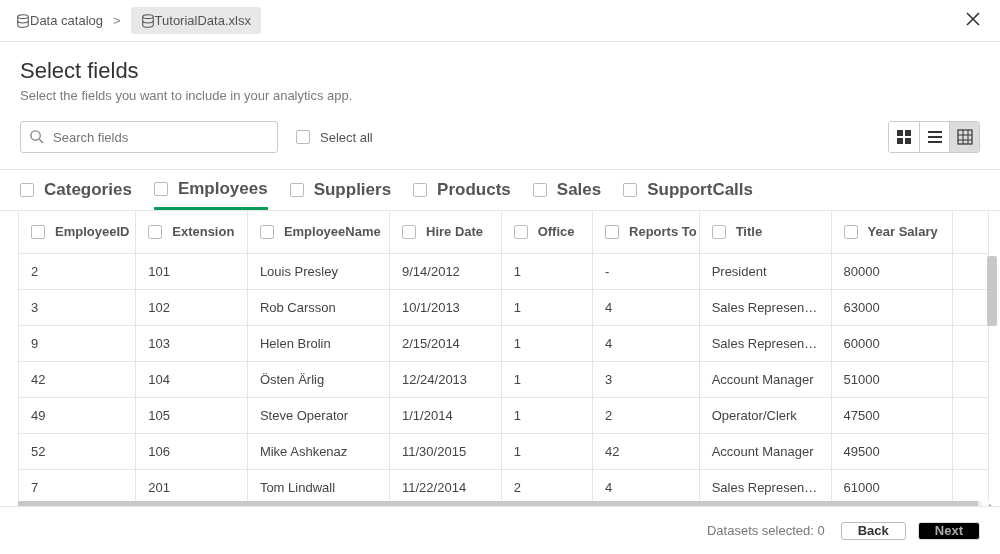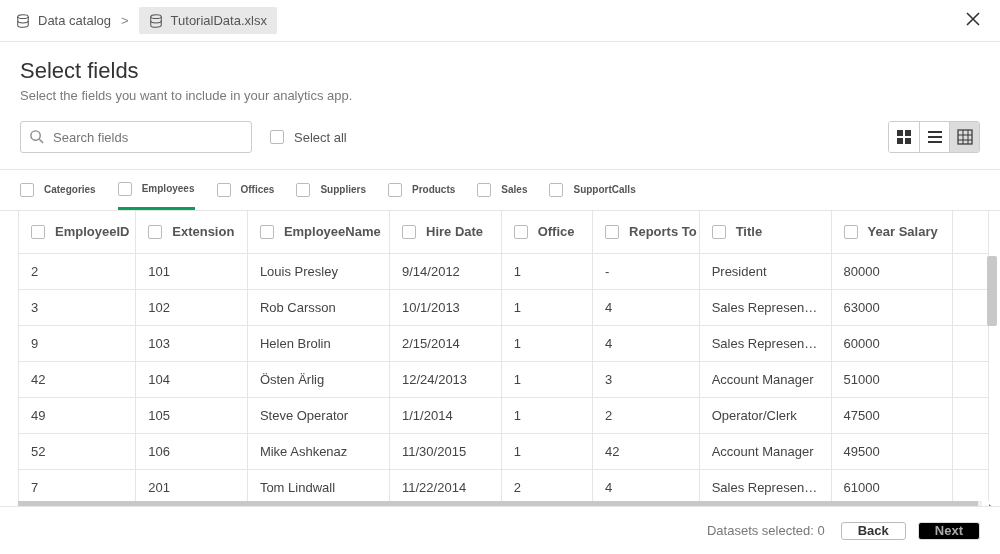--- a/index.html
+++ b/index.html
@@ -1,46 +1,46 @@
 <!DOCTYPE html>
 <html><head>
 <meta charset="utf-8">
 <style>
 * { box-sizing: border-box; margin: 0; padding: 0; }
 body { font-family: Arial, Helvetica, sans-serif; font-size: 13px; color: #333; background: #fff; width: 1000px; height: 554px; overflow: hidden; position: relative; }
 
 
 .breadcrumb-bar { display: flex; align-items: center; padding: 10px 16px; border-bottom: 1px solid #e5e5e5; height: 42px; }
-.breadcrumb-item { display: flex; align-items: center; gap: 8px; font-size: 13px; color: #555; }
+.breadcrumb-item { display: flex; align-items: center; font-size: 13px; color: #555; }
 .breadcrumb-sep { margin: 0 10px; color: #888; }
 .breadcrumb-active { background: #e8e8e8; padding: 6px 10px; border-radius: 2px; }
 .close-btn { margin-left: auto; cursor: pointer; font-size: 16px; color: #333; padding: 4px; }
 svg.db-icon { width: 14px; height: 14px; }
 
 
 .header { padding: 16px 20px 10px 20px; }
 .header h1 { font-size: 22px; font-weight: 400; color: #333; margin-bottom: 4px; }
 .header p { font-size: 13px; color: #7a7a7a; }
 
 
 .toolbar { display: flex; align-items: center; padding: 8px 20px 16px 20px; gap: 18px; }
-.search-wrap { position: relative; width: 232px; }
+.search-wrap { position: relative; width: 258px; }
 .search-wrap input { width: 100%; height: 32px; border: 1px solid #ccc; border-radius: 3px; padding: 0 10px 0 32px; font-size: 13px; outline: none; color: #333; }
 .search-wrap .search-icon { position: absolute; left: 9px; top: 8px; width: 15px; height: 15px; color: #888; }
 .selectall-wrap { display: flex; align-items: center; gap: 10px; color: #555; }
 .checkbox { width: 14px; height: 14px; border: 1px solid #bbb; border-radius: 2px; background: #fff; display: inline-block; cursor: pointer; flex-shrink: 0; }
 .view-toggles { margin-left: auto; display: flex; border: 1px solid #ccc; border-radius: 3px; overflow: hidden; }
 .view-toggle { width: 30px; height: 30px; display: flex; align-items: center; justify-content: center; cursor: pointer; background: #fff; }
 .view-toggle + .view-toggle { border-left: 1px solid #ccc; }
 .view-toggle.active { background: #dcdcdc; }
 .view-toggle svg { width: 16px; height: 16px; }
 
 
 .tabs-row { display: flex; align-items: center; border-top: 1px solid #e5e5e5; border-bottom: 1px solid #e5e5e5; padding: 0 20px; height: 42px; gap: 22px; }
-.tab { display: flex; align-items: center; gap: 10px; height: 100%; cursor: pointer; font-size: 10px; color: #555; font-weight: 600; padding-bottom: 1px; }
+.tab { display: flex; align-items: center; gap: 10px; height: 100%; cursor: pointer; font-size: 17px; color: #555; font-weight: 600; padding-bottom: 1px; }
 .tab.active { border-bottom: 3px solid #0a9e5a; padding-bottom: 0; }
 
 
 .table-wrap { overflow: auto; height: 290px; margin: 0 0 0 18px; border-left: 1px solid #e5e5e5; }
 table { border-collapse: collapse; width: 970px; table-layout: fixed; }
 th, td { border-bottom: 1px solid #e5e5e5; border-right: 1px solid #e5e5e5; padding: 10px 12px; text-align: left; font-size: 13px; color: #444; height: 36px; overflow: hidden; text-overflow: ellipsis; white-space: nowrap; }
 th { font-weight: 600; color: #555; background: #fff; position: sticky; top: 0; height: 42px; }
 .th-inner { display: flex; align-items: center; gap: 10px; }
 col.c0 { width: 115px; }
 col.c1 { width: 110px; }
@@ -140,24 +140,20 @@
 </div>
 
 <div class="tabs-row" id="tabs-row">
     <div class="tab">
       <span class="checkbox"></span>
       <span>Categories</span>
     </div>
     <div class="tab active">
       <span class="checkbox"></span>
       <span>Employees</span>
-    </div>
-    <div class="tab">
-      <span class="checkbox"></span>
-      <span>Offices</span>
     </div>
     <div class="tab">
       <span class="checkbox"></span>
       <span>Suppliers</span>
     </div>
     <div class="tab">
       <span class="checkbox"></span>
       <span>Products</span>
     </div>
     <div class="tab">

